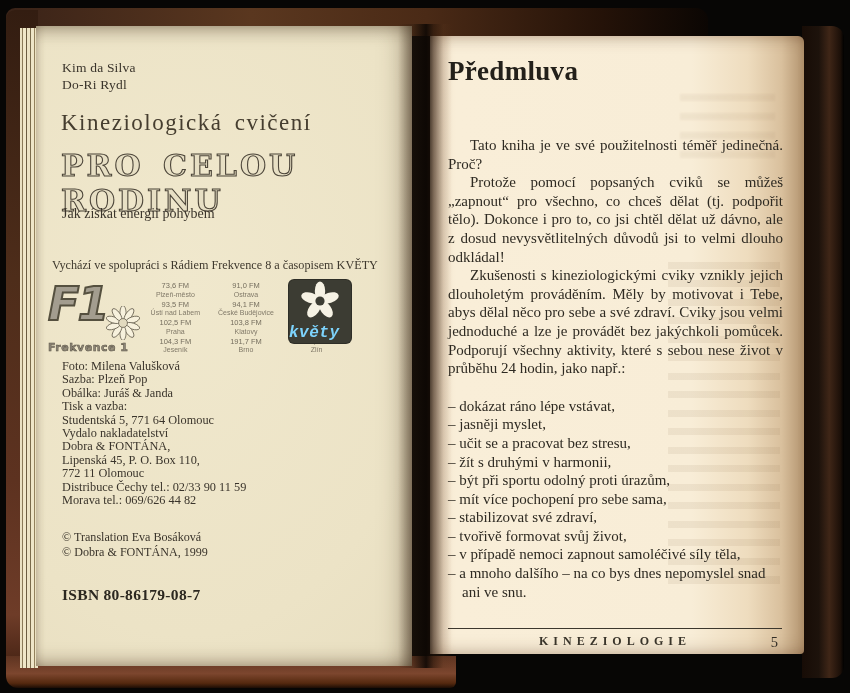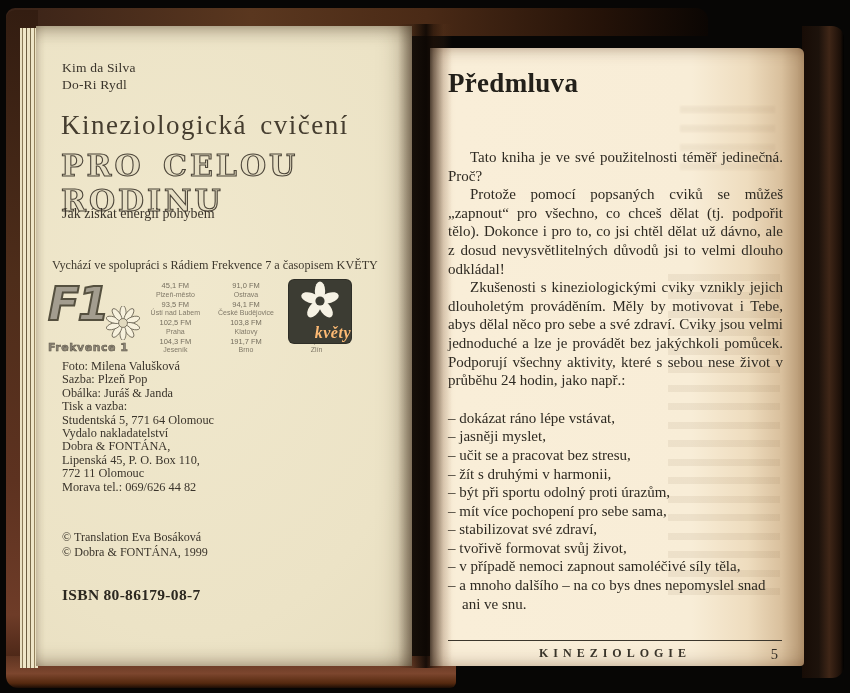--- a/index.html
+++ b/index.html
@@ -26,49 +26,49 @@
   .page-left { left:36px; top:26px; width:376px; height:640px; z-index:2;
                background:radial-gradient(120% 100% at 40% 40%, #f0e8cd 0%, #ece3c6 55%, #e4dabb 100%);
                box-shadow: inset -20px 0 26px -14px rgba(60,38,18,.5),
                            inset 0 16px 20px -16px rgba(60,40,20,.55),
                            inset 0 -16px 20px -16px rgba(70,45,25,.5),
                            inset 8px 0 10px -8px rgba(80,60,35,.35); }
   .page-right { left:430px; top:36px; width:374px; height:618px; z-index:2; border-radius:0 6px 4px 0;
                 background:linear-gradient(90deg,#f2e2c9 0,#f9eed8 7%,#f8edd7 70%,#eedcbe 85%,#d9c09d 94%,#b2936e 100%);
                 box-shadow: inset 0 12px 16px -12px rgba(90,55,30,.45),
                             inset 0 -14px 18px -14px rgba(90,55,30,.4),
-                            inset 16px 0 20px -14px rgba(150,90,50,.3); margin-top: 12px; }
+                            inset 16px 0 20px -14px rgba(150,90,50,.3); }
   .gutter { position:absolute; left:398px; top:24px; width:54px; height:644px; z-index:3; pointer-events:none;
             background:linear-gradient(90deg, rgba(45,28,14,0) 0%, rgba(45,28,14,.38) 28%, rgba(14,8,4,.9) 52%, rgba(40,22,10,.55) 66%, rgba(90,55,30,.18) 84%, rgba(90,55,30,0) 100%); }
 
   
   .pl-inner { position:absolute; inset:0; }
   .authors { position:absolute; left:26px; top:34px; font-size:13.5px; line-height:16.5px; color:#3a342b; letter-spacing:.2px; }
-  .title1  { position:absolute; left:25px; top:84px;  font-size:27px; font-weight:400; letter-spacing:1.5px; color:#453d2f; word-spacing:5px;text-align:right; }
+  .title1  { position:absolute; left:25px; top:84px;  font-size:23px; font-weight:400; letter-spacing:1.5px; color:#453d2f; word-spacing:5px;text-align:right; }
   .title2  { position:absolute; left:25px; top:122px; font-size:30px; font-weight:700; letter-spacing:3px; word-spacing:6px;
              font-family:"DejaVu Serif",serif; color:#e7dfc4; -webkit-text-stroke:1.1px #4d463a; }
   .subtitle{ position:absolute; left:26px; top:180px; font-size:14px; color:#3a342b; }
   .coop    { position:absolute; left:16px; top:232px; font-size:12.2px; color:#3f392e; white-space:nowrap; }
 
   .logo-row { position:absolute; left:0; top:252px; width:100%; height:80px; }
   .f1-logo { position:absolute; left:12px; top:2px; width:92px; height:74px; }
   .f1-mark { font-family:"DejaVu Sans","Liberation Sans",sans-serif; font-style:italic; font-weight:800;
              font-size:46px; line-height:48px; color:#a39d8f; -webkit-text-stroke:2px #55503f; letter-spacing:-2px; }
   .daisy { position:absolute; right:0px; top:26px; }
   .f1-caption { position:absolute; left:0; bottom:0; font-family:"DejaVu Sans",sans-serif; font-weight:800;
                 font-size:11px; color:#8d8678; -webkit-text-stroke:.5px #5a5344; letter-spacing:.5px; }
   .freqs { position:absolute; left:104px; top:4px; width:212px; display:grid; grid-template-columns:1fr 1fr 1fr; row-gap:2px;
            font-family:"Liberation Sans","DejaVu Sans",sans-serif; text-align:center; color:#756e5e; }
   .freq-cell .freq { font-size:7.5px; line-height:8.5px; }
   .freq-cell .city { font-size:7px;   line-height:8px; color:#807968; }
   .kvety { position:absolute; left:253px; top:2px; width:62px; height:63px; background:#3c3c33; border-radius:5px;
            box-shadow:0 0 0 1px #2e2e27; }
   .kvety svg { position:absolute; left:11px; top:1px; }
-  .kvety-label { position:absolute; left:0; right:0; bottom:1px; text-align:right; font-style:italic; font-weight:700;
-                 font-size:16px; color:#fdba74; font-family:Liberation Serif, serif; letter-spacing:.5px; }
+  .kvety-label { position:absolute; left:0; right:0; bottom:1px; text-align:left; font-style:italic; font-weight:700;
+                 font-size:16px; color:#7dd3fc; font-family:Liberation Mono, monospace; letter-spacing:.5px; }
 
   .credits   { position:absolute; left:26px; top:334px; font-size:12.3px; line-height:13.4px; color:#3a342b; }
   .copyright { position:absolute; left:26px; top:504px; font-size:12.1px; line-height:14.6px; color:#3a342b; }
   .isbn      { position:absolute; left:26px; top:560px; font-size:15.5px; font-weight:700; color:#2c2820; letter-spacing:.3px; }
 
   
   .pr-inner { position:absolute; inset:0; }
   .heading { position:absolute; left:18px; top:20px; font-size:27px; font-weight:700; color:#23201a; letter-spacing:.3px; }
   .bodytext { position:absolute; left:18px; top:100px; width:335px; font-size:15px; line-height:18.6px; color:#2e2a22;
               text-align:justify; }
@@ -106,21 +106,21 @@
     <div class="pl-inner">
       <div class="authors">
 
       <div class="author-line">Kim da Silva</div>
           <div class="author-line">Do-Ri Rydl</div>
         </div>
 
       <div class="title1">Kineziologická cvičení</div>
       <div class="title2">PRO CELOU RODINU</div>
       <div class="subtitle">Jak získat energii pohybem</div>
-      <div class="coop">Vychází ve spolupráci s Rádiem Frekvence 7 a časopisem KVĚTY</div>
+      <div class="coop">Vychází ve spolupráci s Rádiem Frekvence 8 a časopisem KVĚTY</div>
 
       <div class="logo-row">
         <div class="f1-logo">
           <div class="f1-mark">F1</div>
           <svg class="daisy" width="34" height="34" viewBox="0 0 40 40">
             <g stroke="#6e6757" stroke-width="1" fill="#f7f1dd">
               <ellipse cx="20" cy="8" rx="3.6" ry="8.5"></ellipse>
               <ellipse cx="20" cy="8" rx="3.6" ry="8.5" transform="rotate(36 20 20)"></ellipse>
               <ellipse cx="20" cy="8" rx="3.6" ry="8.5" transform="rotate(72 20 20)"></ellipse>
               <ellipse cx="20" cy="8" rx="3.6" ry="8.5" transform="rotate(108 20 20)"></ellipse>
@@ -132,21 +132,21 @@
               <ellipse cx="20" cy="8" rx="3.6" ry="8.5" transform="rotate(324 20 20)"></ellipse>
               <circle cx="20" cy="20" r="5.2" fill="#e2dabf"></circle>
             </g>
           </svg>
           <div class="f1-caption">Frekvence 1</div>
         </div>
 
         <div class="freqs">
 
             <div class="freq-cell">
-              <div class="freq">45,1 FM</div>
+              <div class="freq">73,6 FM</div>
               <div class="city">Plzeň-město</div>
             </div>
 
             <div class="freq-cell">
               <div class="freq">91,0 FM</div>
               <div class="city">Ostrava</div>
             </div>
 
             <div class="freq-cell">
               <div class="freq">93,4 FM</div>
@@ -218,20 +218,21 @@
 
       <div class="credit-line">Foto: Milena Valušková</div>
           <div class="credit-line">Sazba: Plzeň Pop</div>
           <div class="credit-line">Obálka: Juráš &amp; Janda</div>
           <div class="credit-line">Tisk a vazba:</div>
           <div class="credit-line">Studentská 5, 771 64 Olomouc</div>
           <div class="credit-line">Vydalo nakladatelství</div>
           <div class="credit-line">Dobra &amp; FONTÁNA,</div>
           <div class="credit-line">Lipenská 45, P. O. Box 110,</div>
           <div class="credit-line">772 11 Olomouc</div>
+          <div class="credit-line">Distribuce Čechy tel.: 02/33 90 11 59</div>
           <div class="credit-line">Morava tel.: 069/626 44 82</div>
         </div>
 
       <div class="copyright">
 
           <div class="copyright-line">© Translation Eva Bosáková</div>
           <div class="copyright-line">© Dobra &amp; FONTÁNA, 1999</div>
         </div>
 
       <div class="isbn">ISBN 80-86179-08-7</div>

